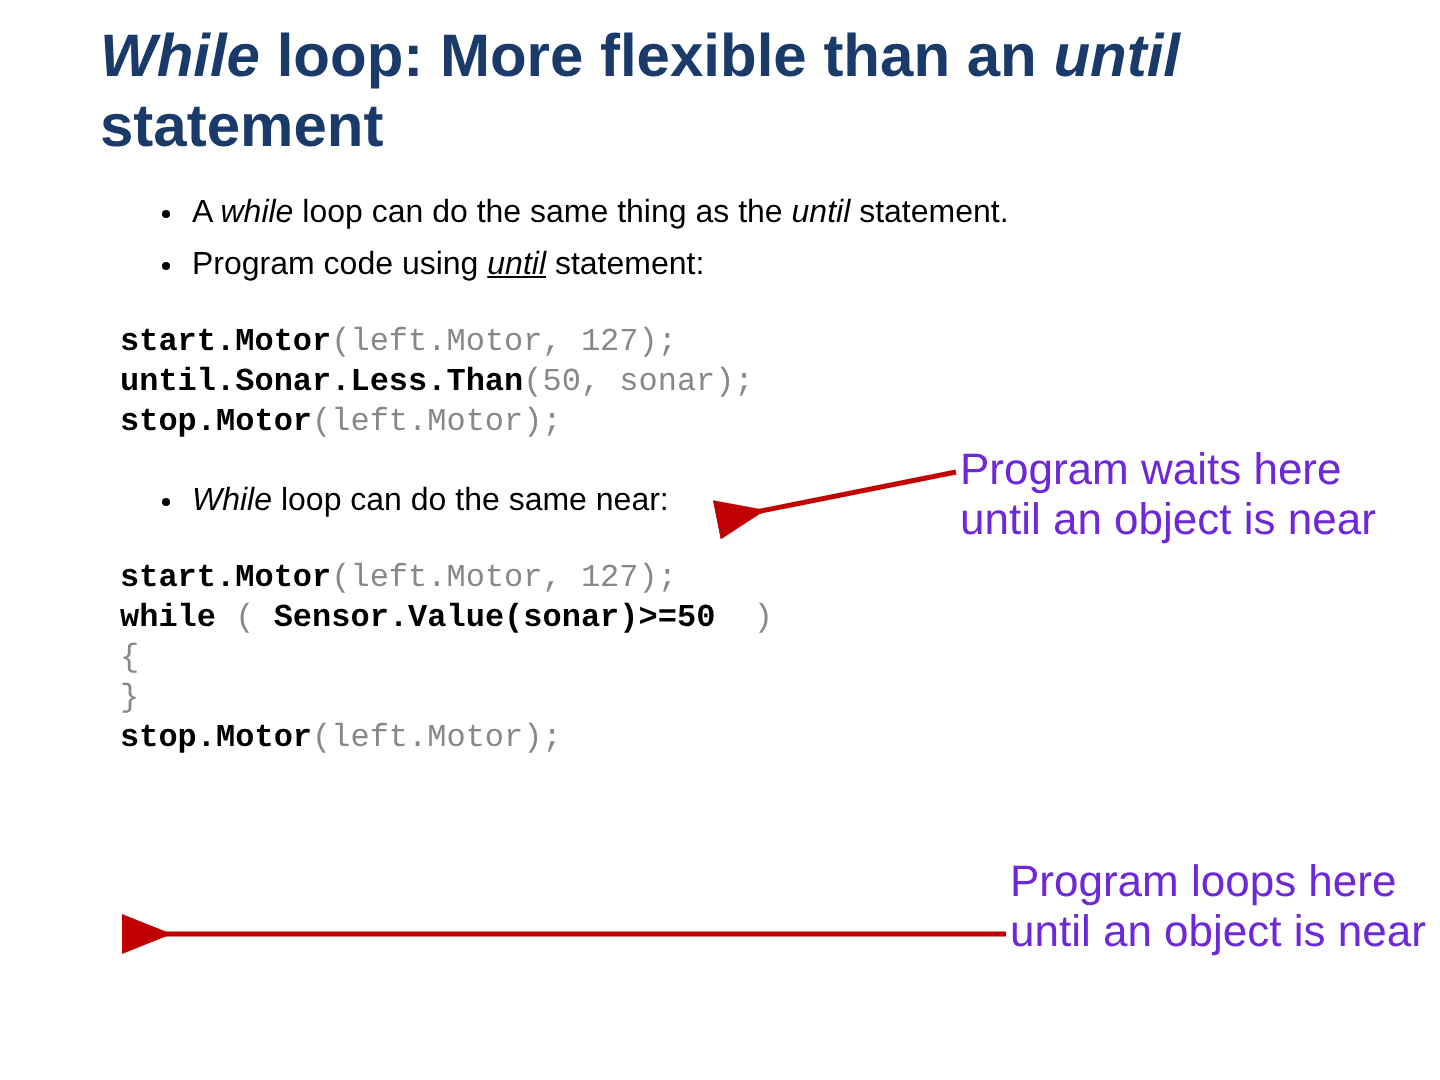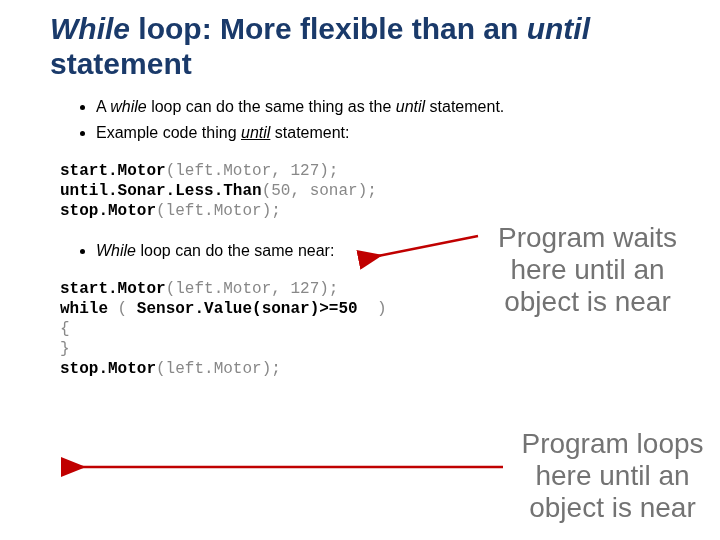--- a/index.html
+++ b/index.html
@@ -38,25 +38,24 @@
     line-height: 1.25;
     margin: 18px 0 10px 10px;
     white-space: pre;
   }
   .codeblock .kw { color: #000; font-weight: bold; }
   .codeblock .fn { color: #000; font-weight: bold; }
   .codeblock .arg { color: #888; }
   .codeblock .paren { color: #888; }
   .note {
     position: absolute;
-    font-size: 28px;
-    color: #737373;
+    font-size: 22px;
+    color: #6d28d9;
     line-height: 1.15;
     width: 215px;
-    text-align: center;
   }
   .note1 { left: 480px; top: 222px; }
   .note2 { left: 505px; top: 428px; }
   svg.arrow { position: absolute; overflow: visible; }
   .arrow1 { left: 370px; top: 232px; width: 110px; height: 30px; }
   .arrow2 { left: 75px; top: 462px; width: 430px; height: 10px; }
 </style>
 </head>
 <body>
 
@@ -64,21 +63,21 @@
 
   <h1 class="title">
     <span class="i">While</span><span> loop: More flexible than an </span><span class="i">until</span><span> statement</span>
   </h1>
 
   <ul class="bullets">
     <li>
       <span>A </span><span class="i">while</span><span> loop can do the same thing as the </span><span class="i">until</span><span> statement.</span>
     </li>
     <li>
-      <span>Example code thing </span><span class="i" style="text-decoration:underline">until</span><span> statement:</span>
+      <span>Program code using </span><span class="i" style="text-decoration:underline">until</span><span> statement:</span>
     </li>
   </ul>
 
   <div class="codeblock"><span class="fn">start.Motor</span><span class="arg">(left.Motor, 127);</span>
 <span class="fn">until.Sonar.Less.Than</span><span class="arg">(50, sonar);</span>
 <span class="fn">stop.Motor</span><span class="arg">(left.Motor);</span></div>
 
   <ul class="bullets" style="margin-top:20px">
     <li>
       <span class="i">While</span><span> loop can do the same near:</span>

